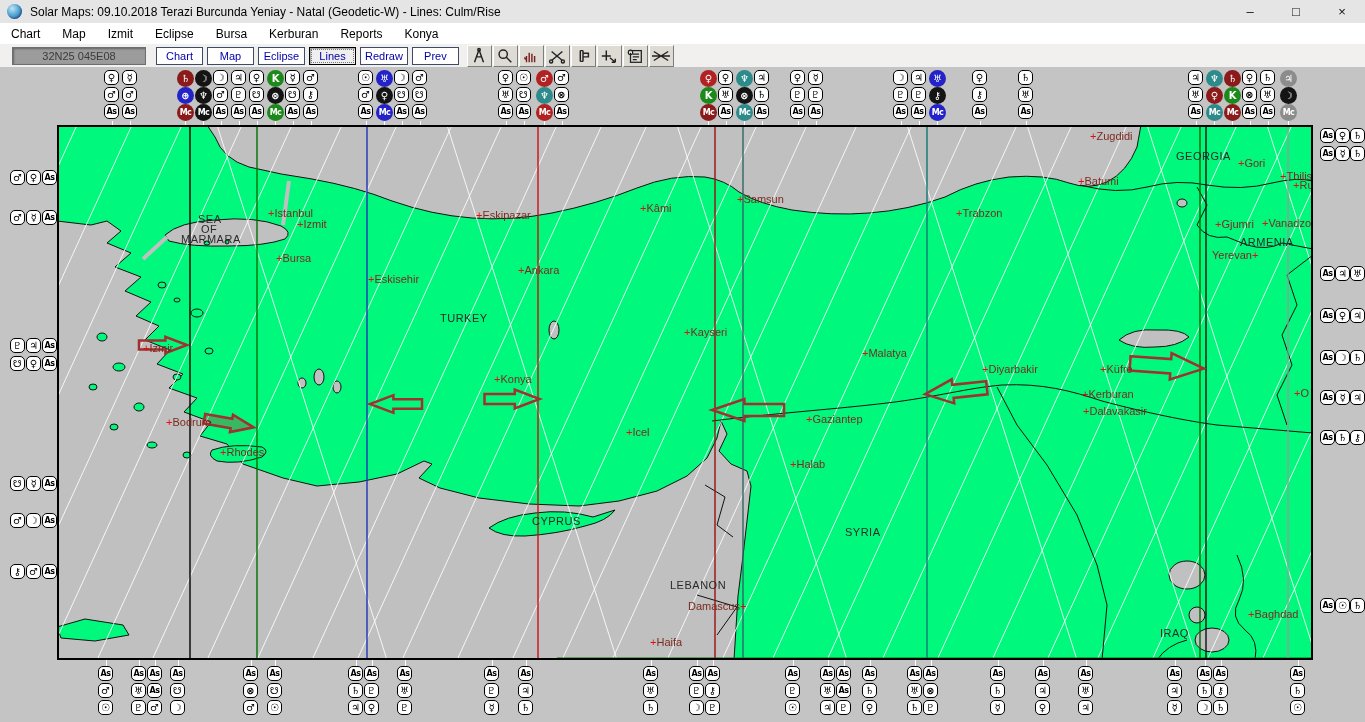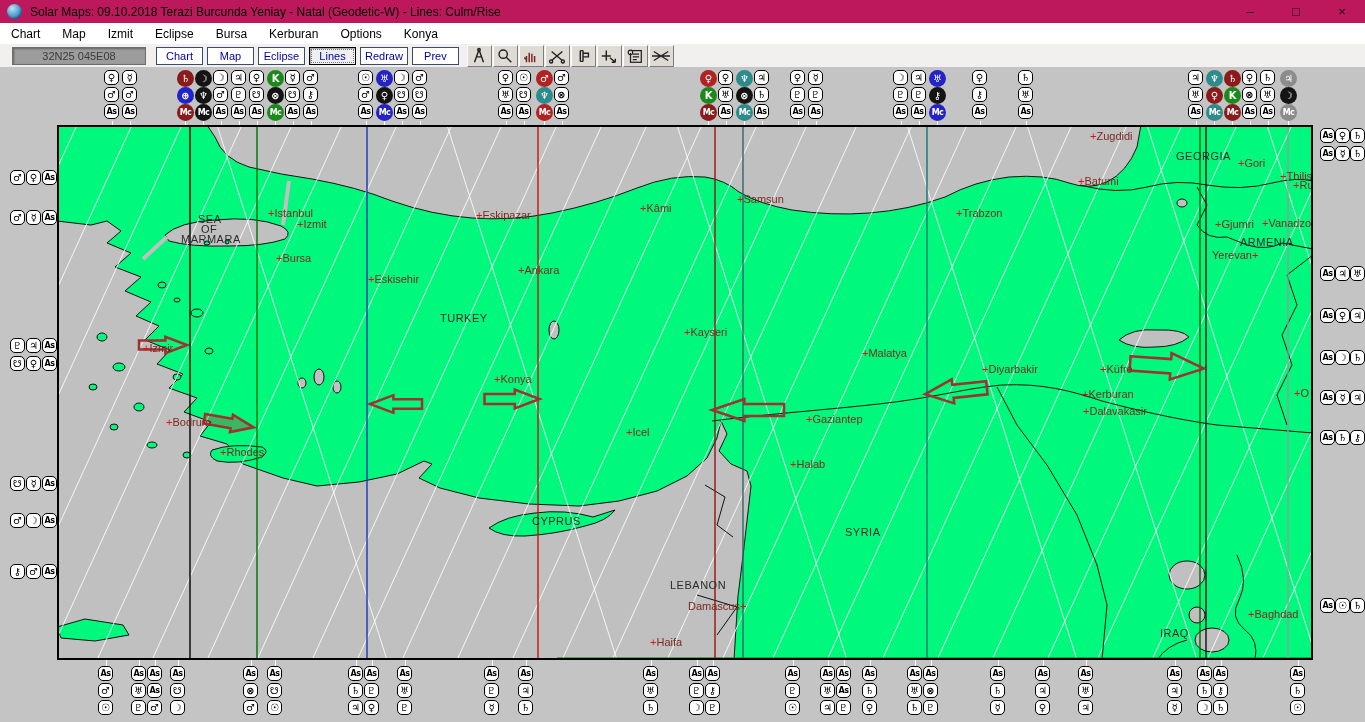--- a/index.html
+++ b/index.html
@@ -1,19 +1,19 @@
 <!DOCTYPE html>
 <html><head>
 <meta charset="utf-8">
 <style>
   html,body{margin:0;padding:0}
   body{width:1365px;height:722px;position:relative;overflow:hidden;
        background:#c4c4c4;font-family:"Liberation Sans",sans-serif;}
   
-  .titlebar{position:absolute;left:0;top:0;width:1365px;height:23px;background:#be185d;
+  .titlebar{position:absolute;left:0;top:0;width:1365px;height:23px;background:#e5e5e5;
             display:flex;align-items:center;border-bottom:1px solid #ececec;}
   .globe{width:15px;height:15px;border-radius:50%;margin:0 8px 0 7px;flex:0 0 auto;
          background:radial-gradient(circle at 35% 30%,#bfe4f2 0%,#5aa9d6 45%,#16629e 100%);
          box-shadow:inset -1px -1px 2px rgba(0,0,60,.4);}
   .title{font-size:12px;color:#000;white-space:nowrap;}
   .winbtns{margin-left:auto;display:flex;height:23px;}
   .winbtn{width:46px;height:23px;text-align:center;line-height:23px;font-size:13px;color:#111;cursor:default;}
   .menubar{position:absolute;left:0;top:23px;width:1365px;height:21px;background:#ffffff;
            display:flex;align-items:center;font-size:12px;color:#000;}
   .menuitem{padding:0 11px;cursor:default;}
@@ -55,21 +55,21 @@
   </div>
 </div>
 
 <div class="menubar">
   <span class="menuitem">Chart</span>
   <span class="menuitem">Map</span>
   <span class="menuitem">Izmit</span>
   <span class="menuitem">Eclipse</span>
   <span class="menuitem">Bursa</span>
   <span class="menuitem">Kerburan</span>
-  <span class="menuitem">Options</span>
+  <span class="menuitem">Reports</span>
   <span class="menuitem">Konya</span>
 </div>
 
 <div class="toolbar">
   <div class="coordbox">32N25 045E08</div>
   <button class="tbtn">Chart</button>
   <button class="tbtn">Map</button>
   <button class="tbtn">Eclipse</button>
   <button class="tbtn pressed">Lines</button>
   <button class="tbtn">Redraw</button>

